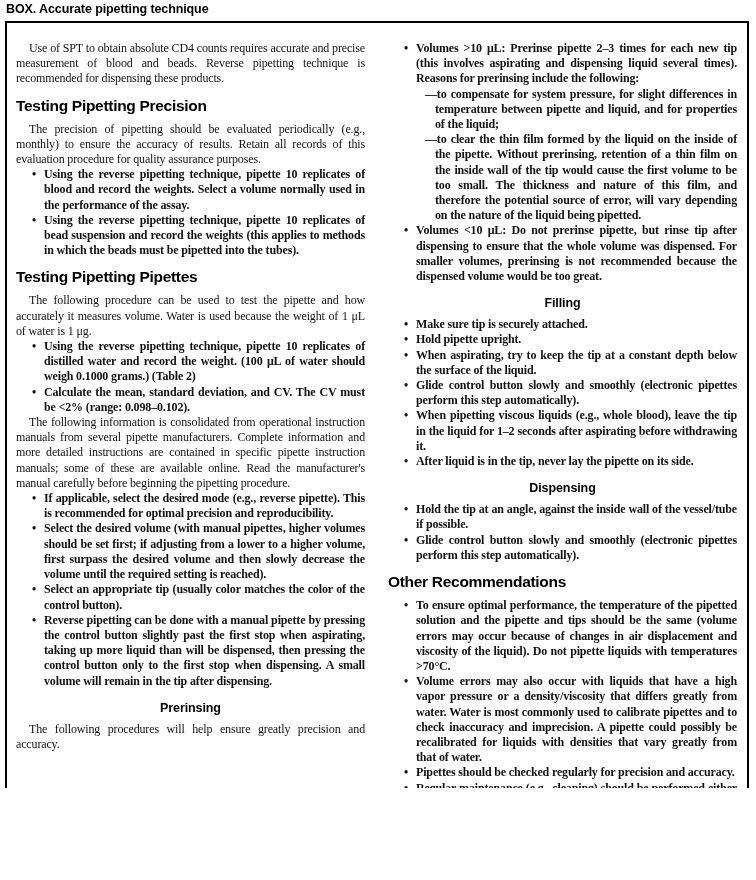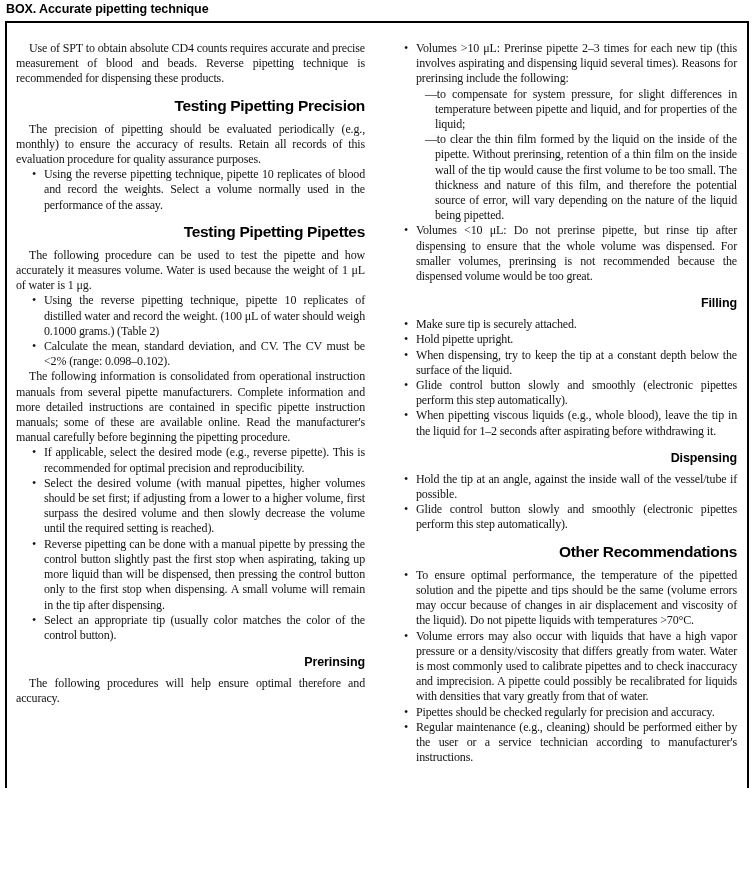--- a/index.html
+++ b/index.html
@@ -53,38 +53,39 @@
     text-indent: 13px;
   }
   .h1 {
     font-family: "Liberation Sans", sans-serif;
     font-weight: 700;
     font-size: 15.5px;
     line-height: 18px;
     color: #000000;
     letter-spacing: -0.3px;
     margin: 10px 0 7px 0;
-    text-align: right;
+    text-align: left;
     text-indent: 0;
   }
   .h2 {
     font-family: "Liberation Sans", sans-serif;
     font-weight: 700;
     font-size: 12.5px;
     line-height: 15px;
     color: #000000;
     letter-spacing: -0.1px;
     margin: 12px 0 6px 0;
-    text-align: right;
+    text-align: center;
     text-indent: 0;
   }
   ul.bullets {
     list-style: none;
     margin: 0;
     padding: 0;
+    font-weight: bold;
   }
   .bullets li {
     position: relative;
     padding-left: 28px;
     margin: 0;
   }
   .bullets li::before {
     content: "\2022";
     position: absolute;
     left: 16px;
@@ -100,49 +101,51 @@
 
 <div class="page">
   <div class="box-title">BOX. Accurate pipetting technique</div>
   <div class="box">
     <div class="col" id="col-left">
         <p class="para">Use of SPT to obtain absolute CD4 counts requires accurate and precise measurement of blood and beads. Reverse pipetting technique is recommended for dispensing these products.</p>
         <div class="h1">Testing Pipetting Precision</div>
         <p class="para">The precision of pipetting should be evaluated periodically (e.g., monthly) to ensure the accuracy of results. Retain all records of this evaluation procedure for quality assurance purposes.</p>
         <ul class="bullets">
           <li><span class="li-text">Using the reverse pipetting technique, pipette 10 replicates of blood and record the weights. Select a volume normally used in the performance of the assay.</span></li>
+          <li><span class="li-text">Using the reverse pipetting technique, pipette 10 replicates of bead suspension and record the weights (this applies to methods in which the beads must be pipetted into the tubes).</span></li>
         </ul>
         <div class="h1">Testing Pipetting Pipettes</div>
         <p class="para">The following procedure can be used to test the pipette and how accurately it measures volume. Water is used because the weight of 1 μL of water is 1 μg.</p>
         <ul class="bullets">
           <li><span class="li-text">Using the reverse pipetting technique, pipette 10 replicates of distilled water and record the weight. (100 μL of water should weigh 0.1000 grams.) (Table 2)</span></li>
           <li><span class="li-text">Calculate the mean, standard deviation, and CV. The CV must be &lt;2% (range: 0.098–0.102).</span></li>
         </ul>
         <p class="para">The following information is consolidated from operational instruction manuals from several pipette manufacturers. Complete information and more detailed instructions are contained in specific pipette instruction manuals; some of these are available online. Read the manufacturer's manual carefully before beginning the pipetting procedure.</p>
         <ul class="bullets">
           <li><span class="li-text">If applicable, select the desired mode (e.g., reverse pipette). This is recommended for optimal precision and reproducibility.</span></li>
           <li><span class="li-text">Select the desired volume (with manual pipettes, higher volumes should be set first; if adjusting from a lower to a higher volume, first surpass the desired volume and then slowly decrease the volume until the required setting is reached).</span></li>
+          <li><span class="li-text">Select an appropriate tip (usually color matches the color of the control button).</span></li>
           <li><span class="li-text">Reverse pipetting can be done with a manual pipette by pressing the control button slightly past the first stop when aspirating, taking up more liquid than will be dispensed, then pressing the control button only to the first stop when dispensing. A small volume will remain in the tip after dispensing.</span></li>
-          <li><span class="li-text">Select an appropriate tip (usually color matches the color of the control button).</span></li>
         </ul>
         <div class="h2">Prerinsing</div>
-        <p class="para">The following procedures will help ensure optimal therefore and accuracy.</p>
+        <p class="para">The following procedures will help ensure greatly precision and accuracy.</p>
       </div>
     <div class="col" id="col-right">
         <ul class="bullets">
           <li><span class="li-text">Volumes &gt;10 μL: Prerinse pipette 2–3 times for each new tip (this involves aspirating and dispensing liquid several times). Reasons for prerinsing include the following:</span><div class="dash-item">—to compensate for system pressure, for slight differences in temperature between pipette and liquid, and for properties of the liquid;</div><div class="dash-item">—to clear the thin film formed by the liquid on the inside of the pipette. Without prerinsing, retention of a thin film on the inside wall of the tip would cause the first volume to be too small. The thickness and nature of this film, and therefore the potential source of error, will vary depending on the nature of the liquid being pipetted.</div></li>
           <li><span class="li-text">Volumes &lt;10 μL: Do not prerinse pipette, but rinse tip after dispensing to ensure that the whole volume was dispensed. For smaller volumes, prerinsing is not recommended because the dispensed volume would be too great.</span></li>
         </ul>
         <div class="h2">Filling</div>
         <ul class="bullets">
           <li><span class="li-text">Make sure tip is securely attached.</span></li>
           <li><span class="li-text">Hold pipette upright.</span></li>
-          <li><span class="li-text">When dispensing, try to keep the tip at a constant depth below the surface of the liquid.</span></li>
+          <li><span class="li-text">When aspirating, try to keep the tip at a constant depth below the surface of the liquid.</span></li>
           <li><span class="li-text">Glide control button slowly and smoothly (electronic pipettes perform this step automatically).</span></li>
           <li><span class="li-text">When pipetting viscous liquids (e.g., whole blood), leave the tip in the liquid for 1–2 seconds after aspirating before withdrawing it.</span></li>
+          <li><span class="li-text">After liquid is in the tip, never lay the pipette on its side.</span></li>
         </ul>
         <div class="h2">Dispensing</div>
         <ul class="bullets">
           <li><span class="li-text">Hold the tip at an angle, against the inside wall of the vessel/tube if possible.</span></li>
           <li><span class="li-text">Glide control button slowly and smoothly (electronic pipettes perform this step automatically).</span></li>
         </ul>
         <div class="h1">Other Recommendations</div>
         <ul class="bullets">
           <li><span class="li-text">To ensure optimal performance, the temperature of the pipetted solution and the pipette and tips should be the same (volume errors may occur because of changes in air displacement and viscosity of the liquid). Do not pipette liquids with temperatures &gt;70°C.</span></li>
           <li><span class="li-text">Volume errors may also occur with liquids that have a high vapor pressure or a density/viscosity that differs greatly from water. Water is most commonly used to calibrate pipettes and to check inaccuracy and imprecision. A pipette could possibly be recalibrated for liquids with densities that vary greatly from that of water.</span></li>

